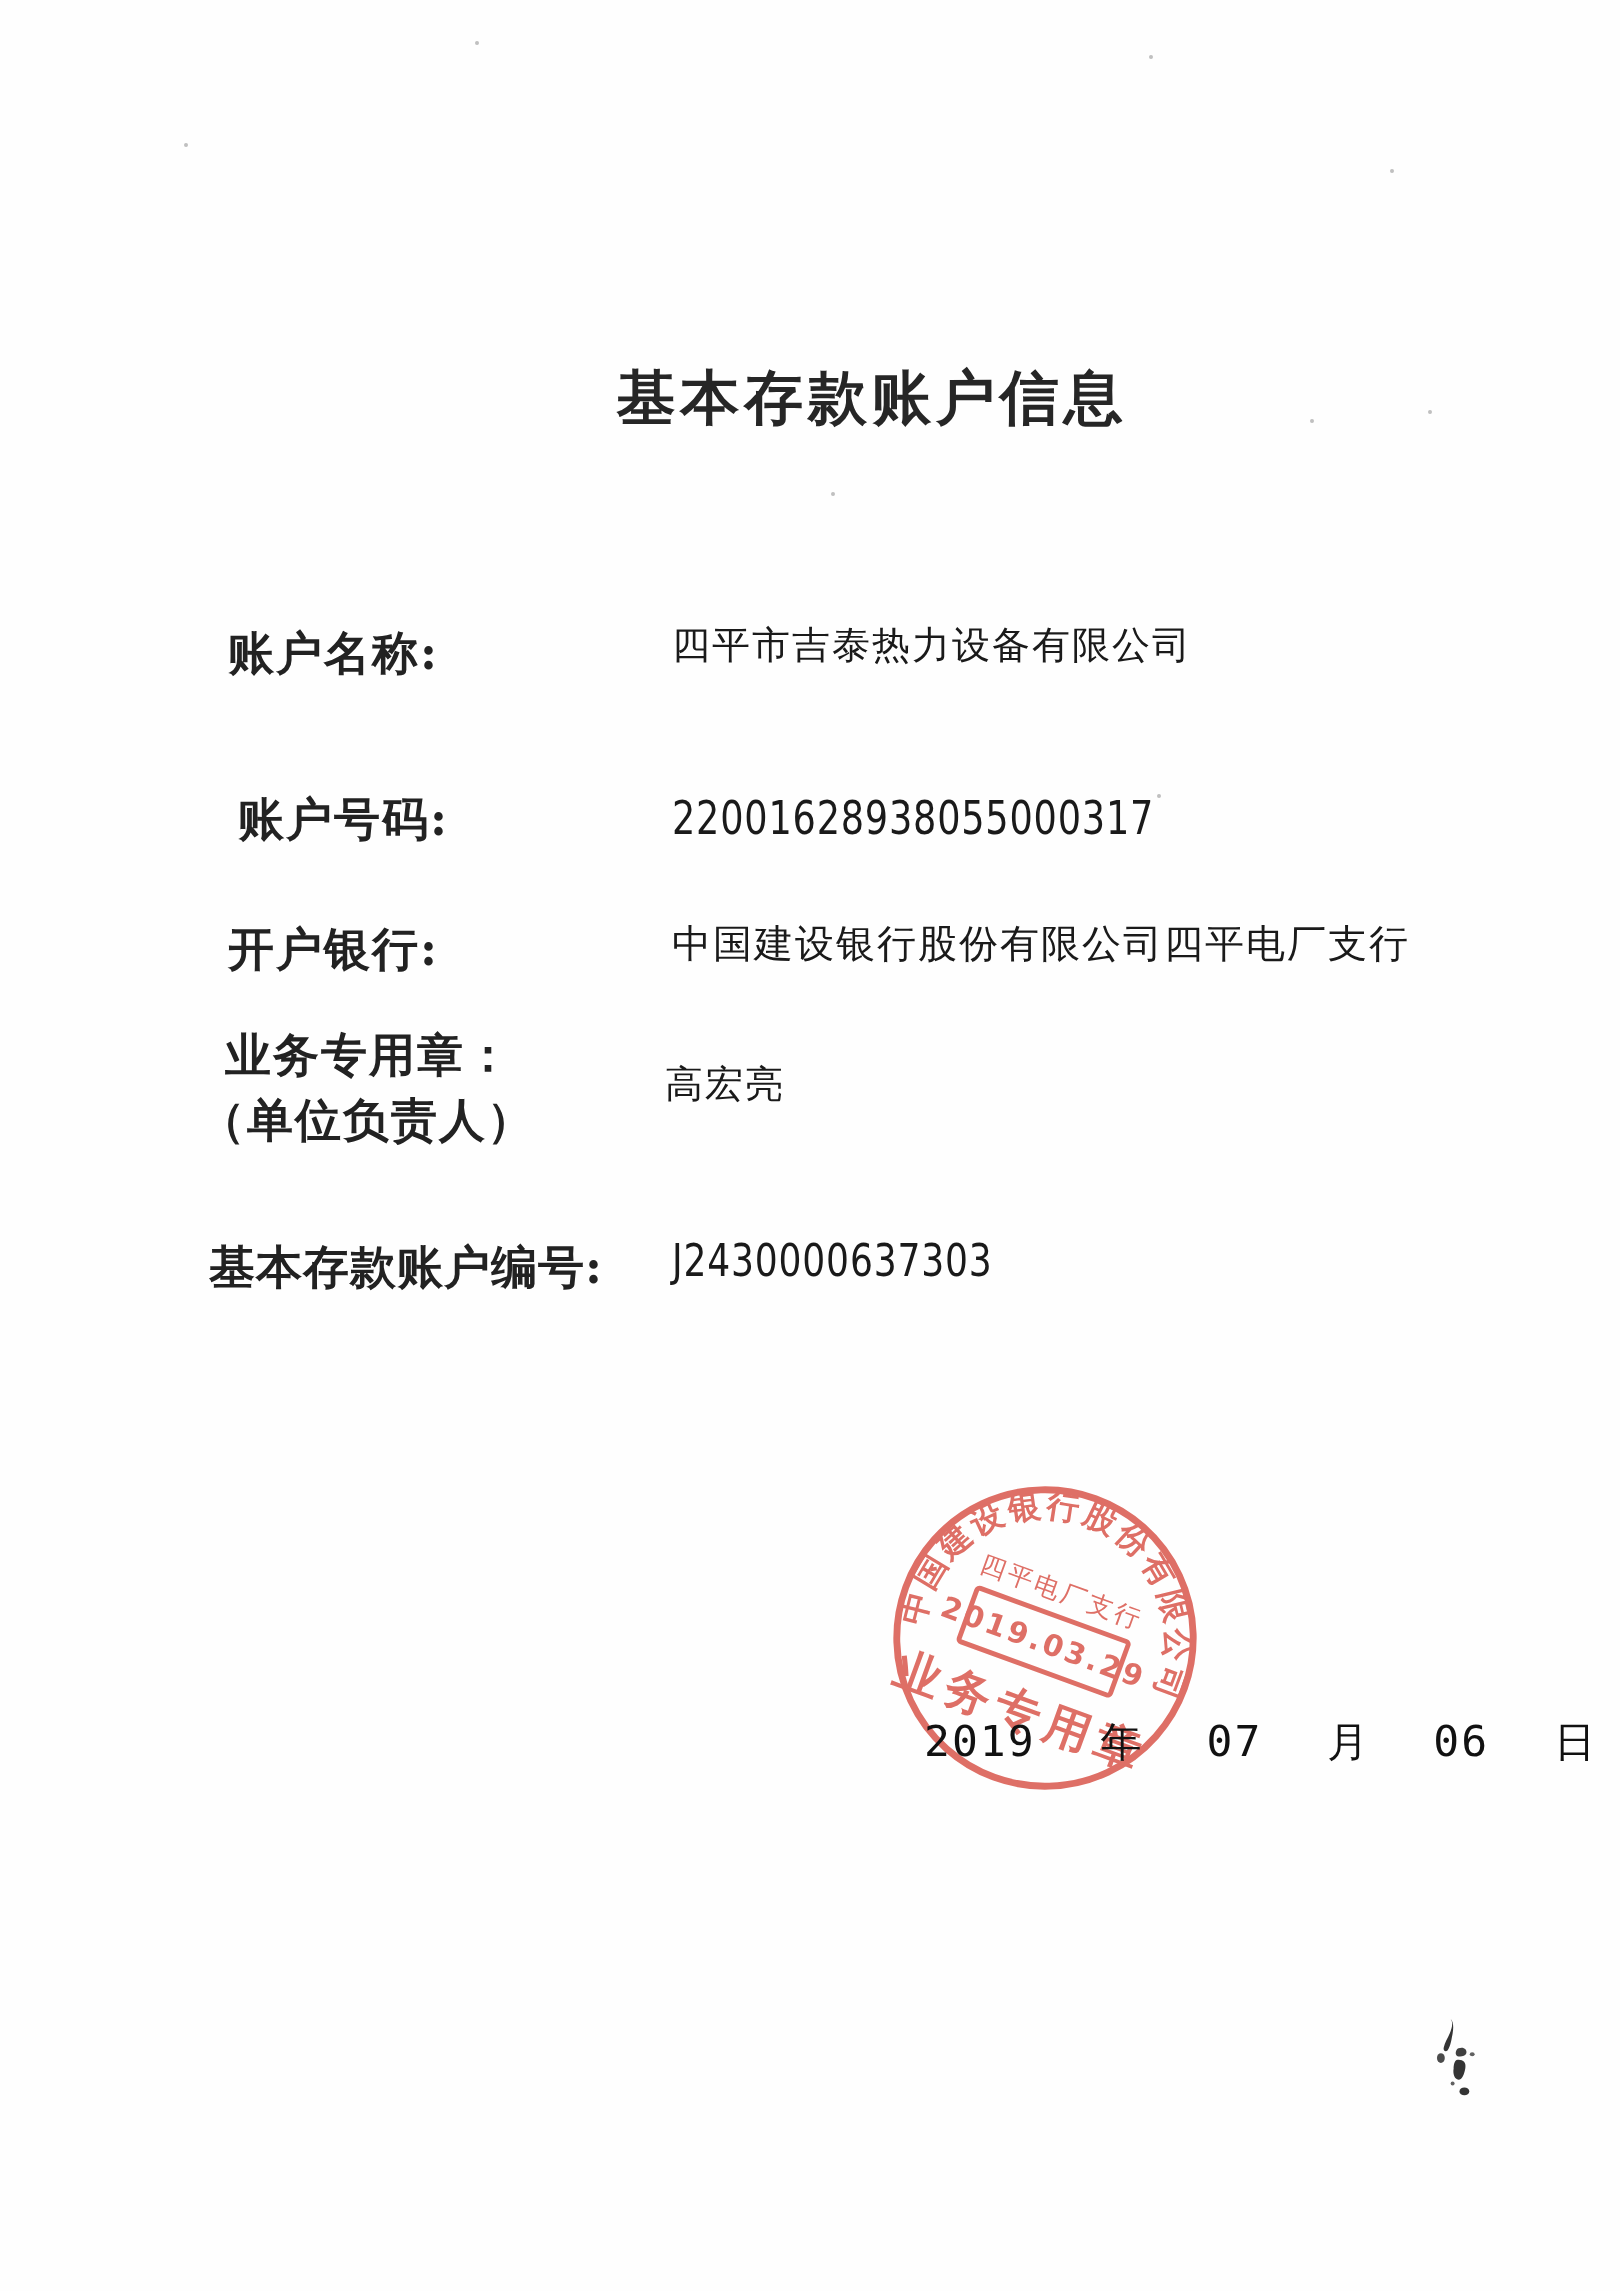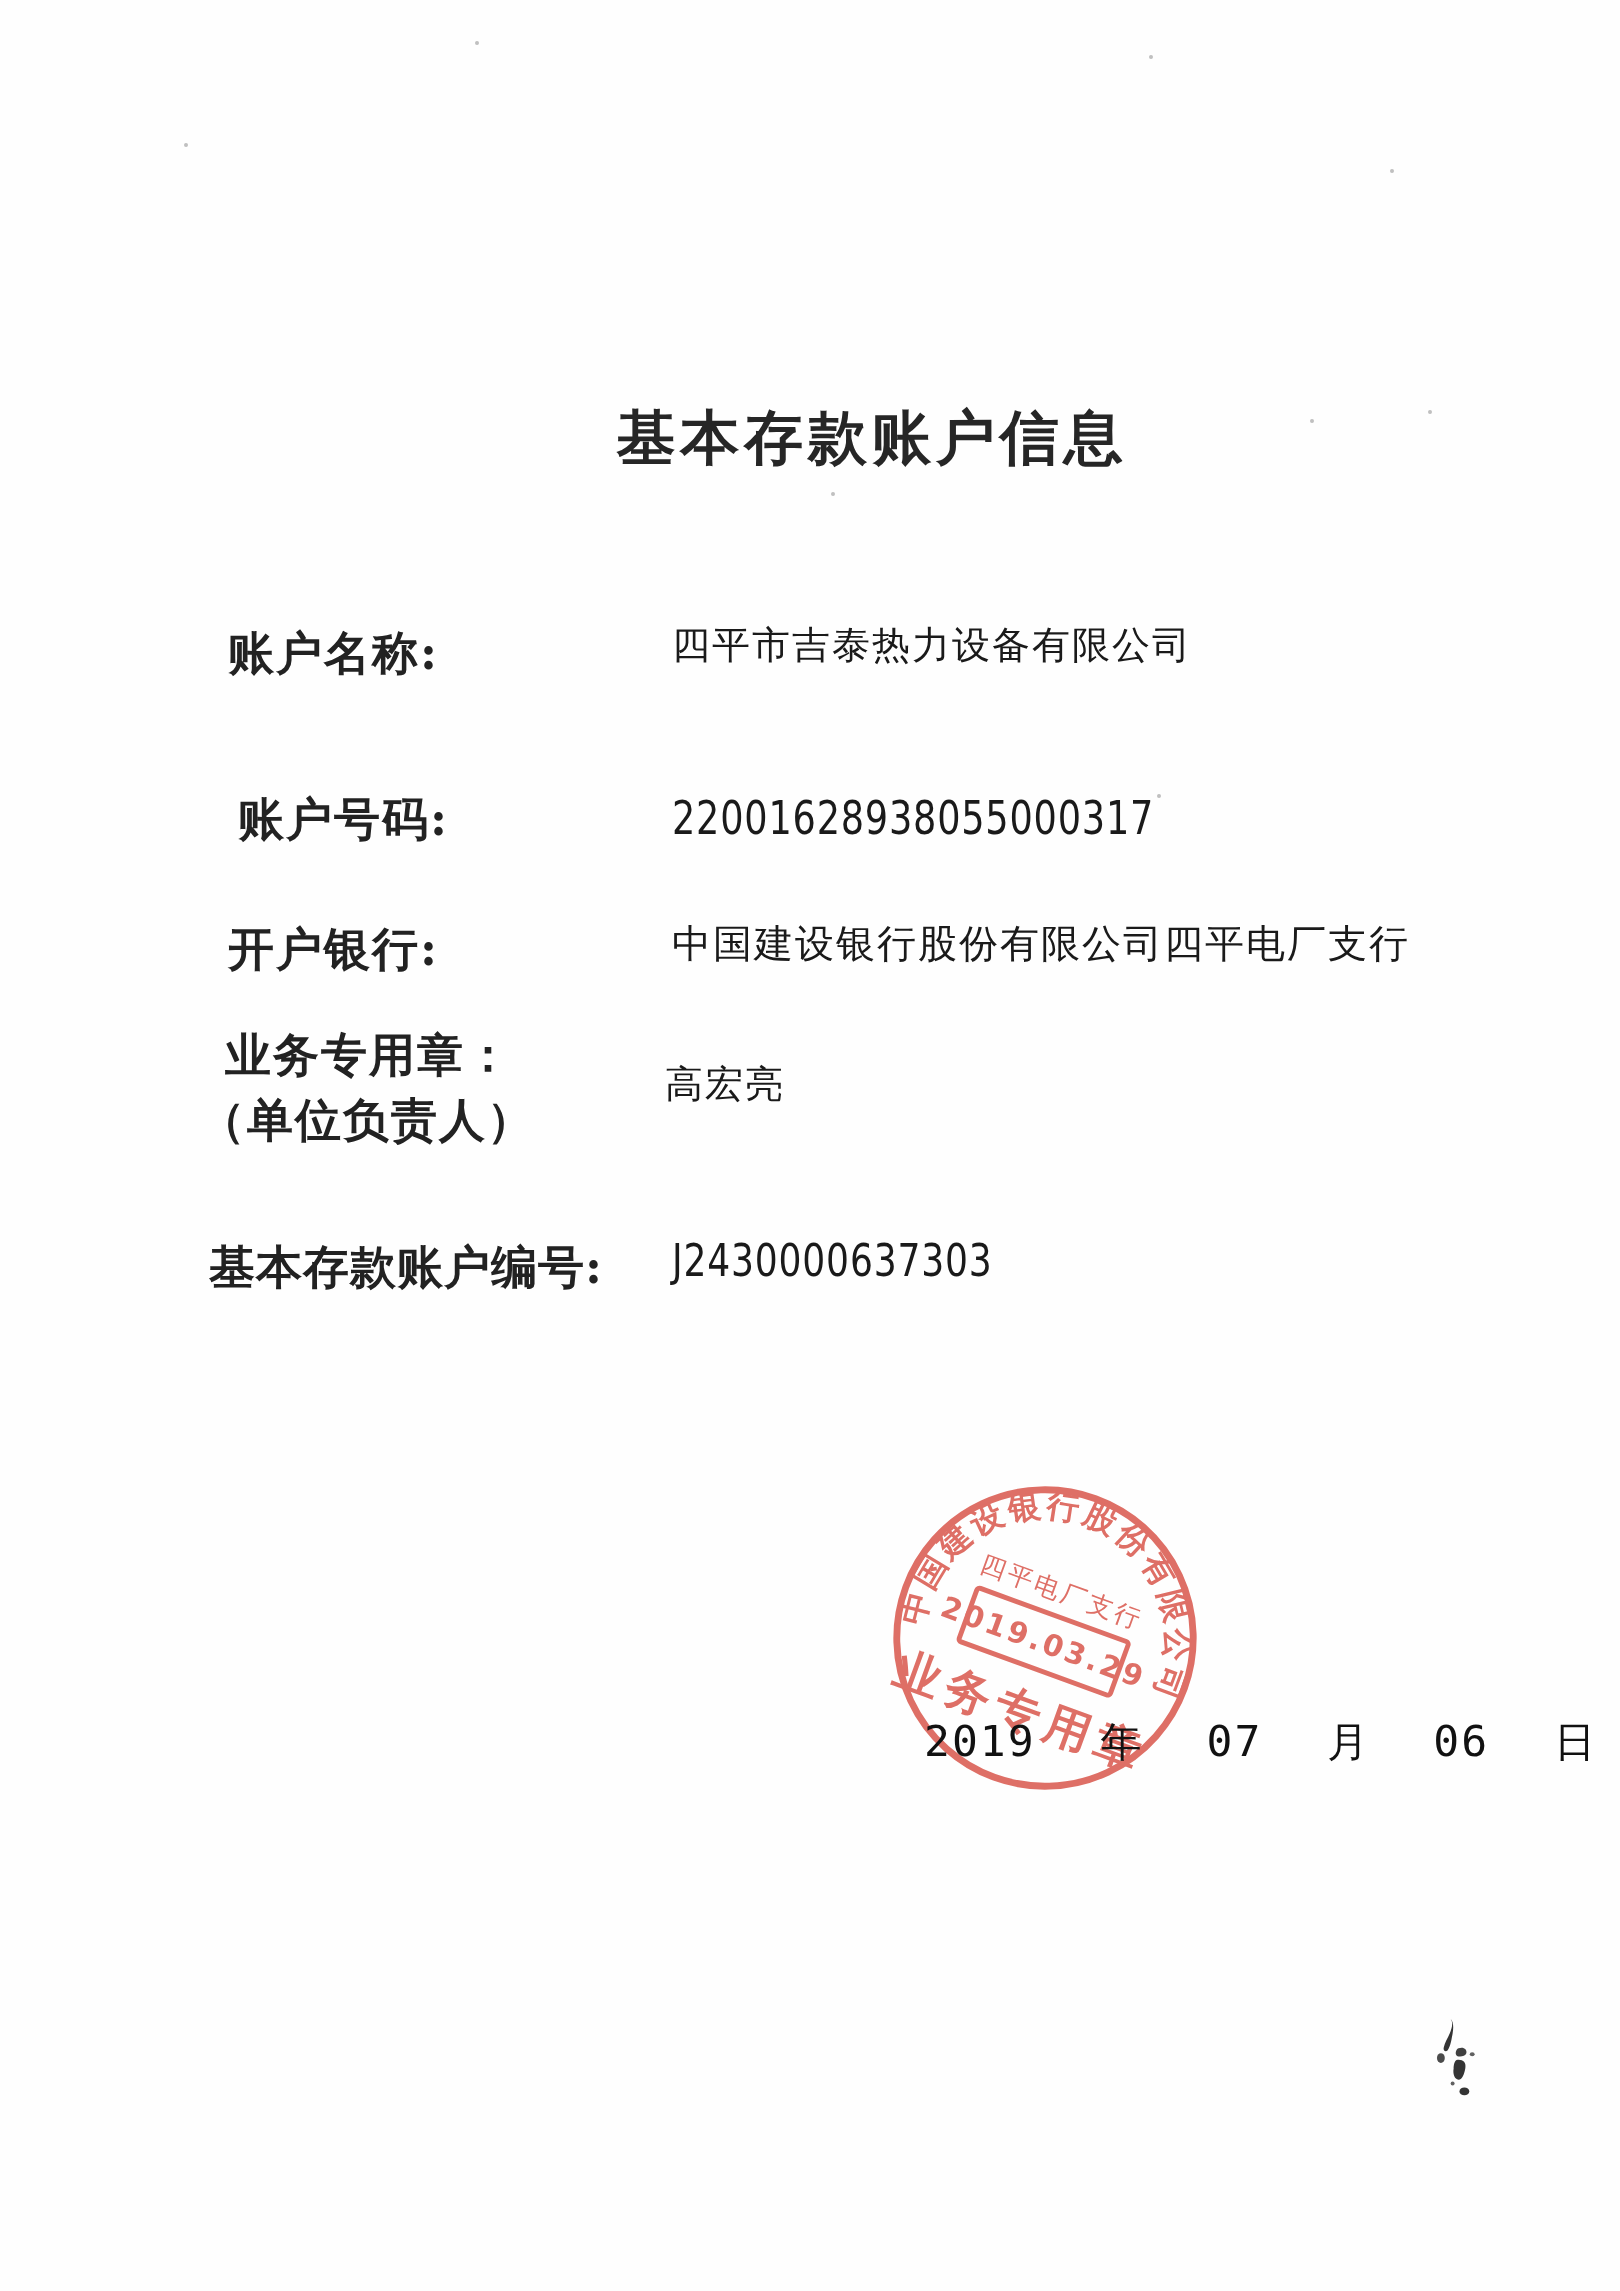--- a/index.html
+++ b/index.html
@@ -4,21 +4,21 @@
 <style>
   html,body{margin:0;padding:0;}
   body{
     width:1620px;height:2292px;position:relative;overflow:hidden;
     background:#fefefe;color:#1d1d1d;
     font-family:"DejaVu Serif","Liberation Serif",serif;
   }
   .page-title{
     position:absolute;left:588px;top:359px;width:568px;
     text-align:center;font-size:59px;font-weight:bold;letter-spacing:4.9px;
-    color:#262626;white-space:nowrap;margin-top:40px;
+    color:#262626;white-space:nowrap;
   }
   .field-label{
     position:absolute;font-size:46px;font-weight:bold;letter-spacing:2px;
     color:#222;white-space:nowrap;
   }
   .field-value{
     position:absolute;font-size:38px;letter-spacing:2px;color:#1a1a1a;white-space:nowrap;
   }
   .num-value{
     font-family:"DejaVu Sans","Liberation Sans",sans-serif;

